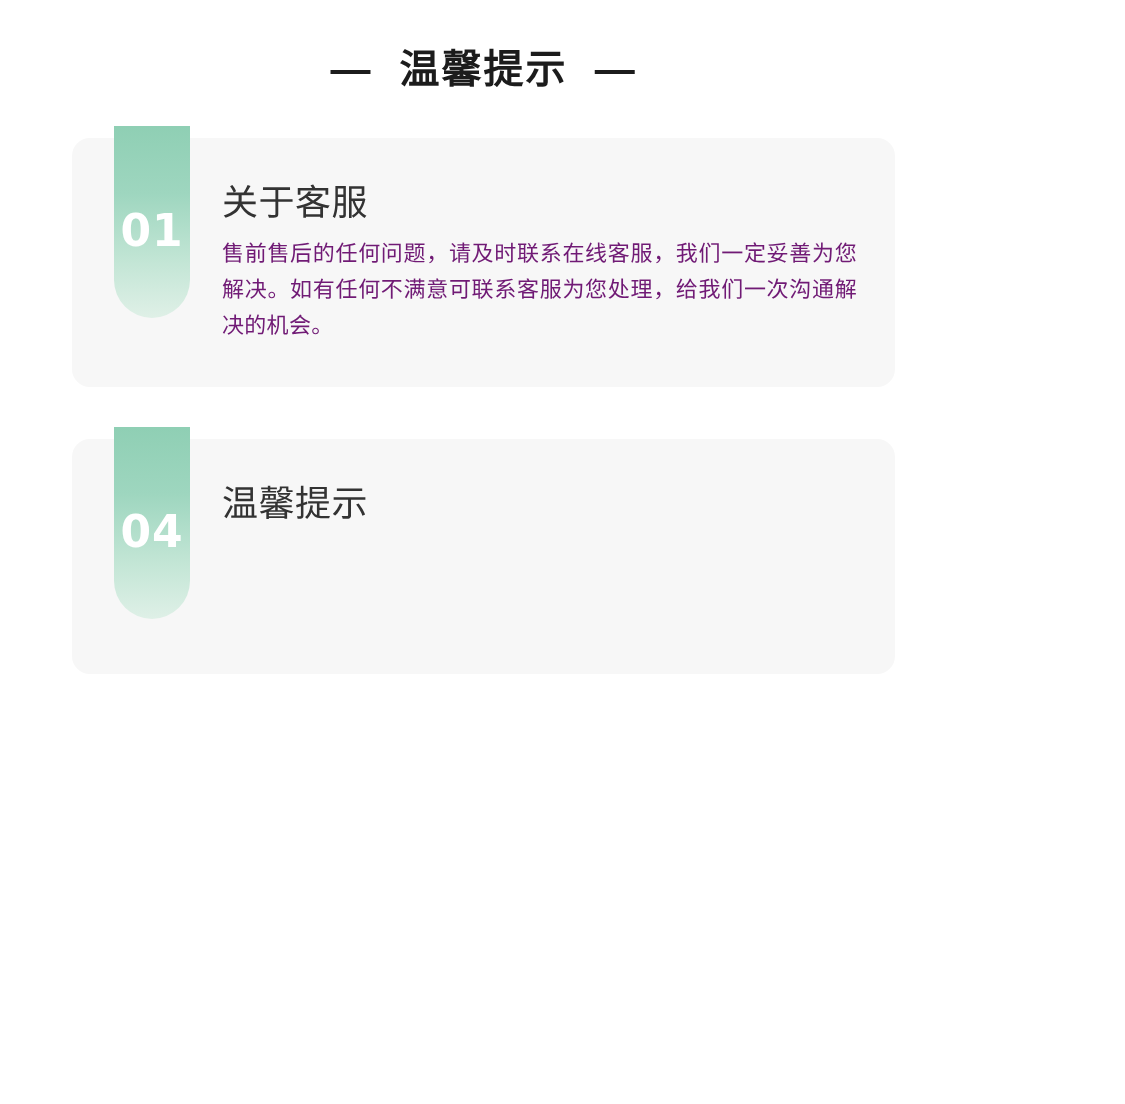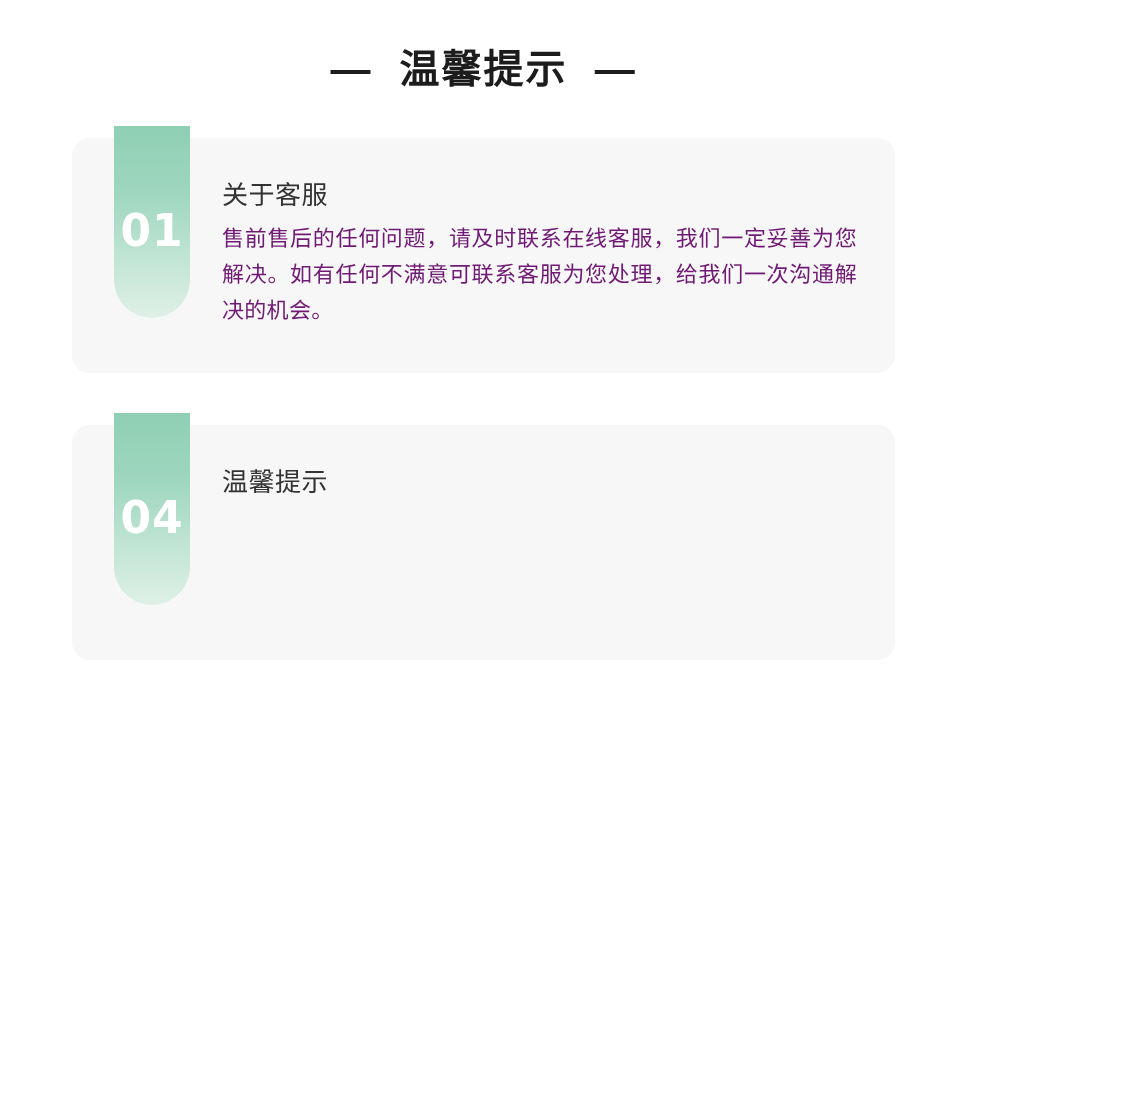--- a/index.html
+++ b/index.html
@@ -87,21 +87,21 @@
     color: #ffffff;
     letter-spacing: 1px;
     line-height: 1;
     margin-top: 18px;
   }
 
   .card-body {
     padding-top: 8px;
   }
   .card-heading {
-    font-size: 26px;
+    font-size: 36px;
     color: #333333;
     line-height: 1.5;
     margin: 0 0 6px 0;
     font-weight: normal;
     letter-spacing: 0.5px;
   }
   .card-text {
     font-size: 22px;
     color: #701a75;
     line-height: 1.62;

